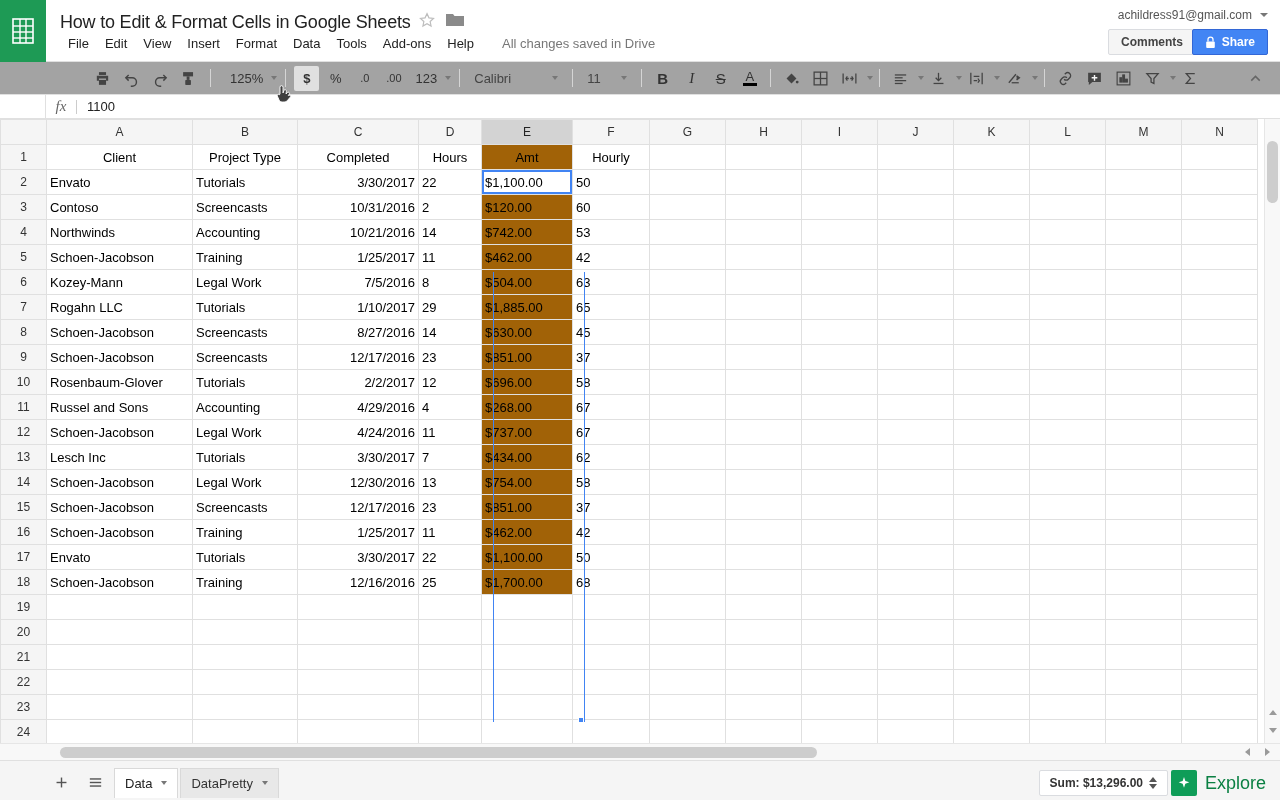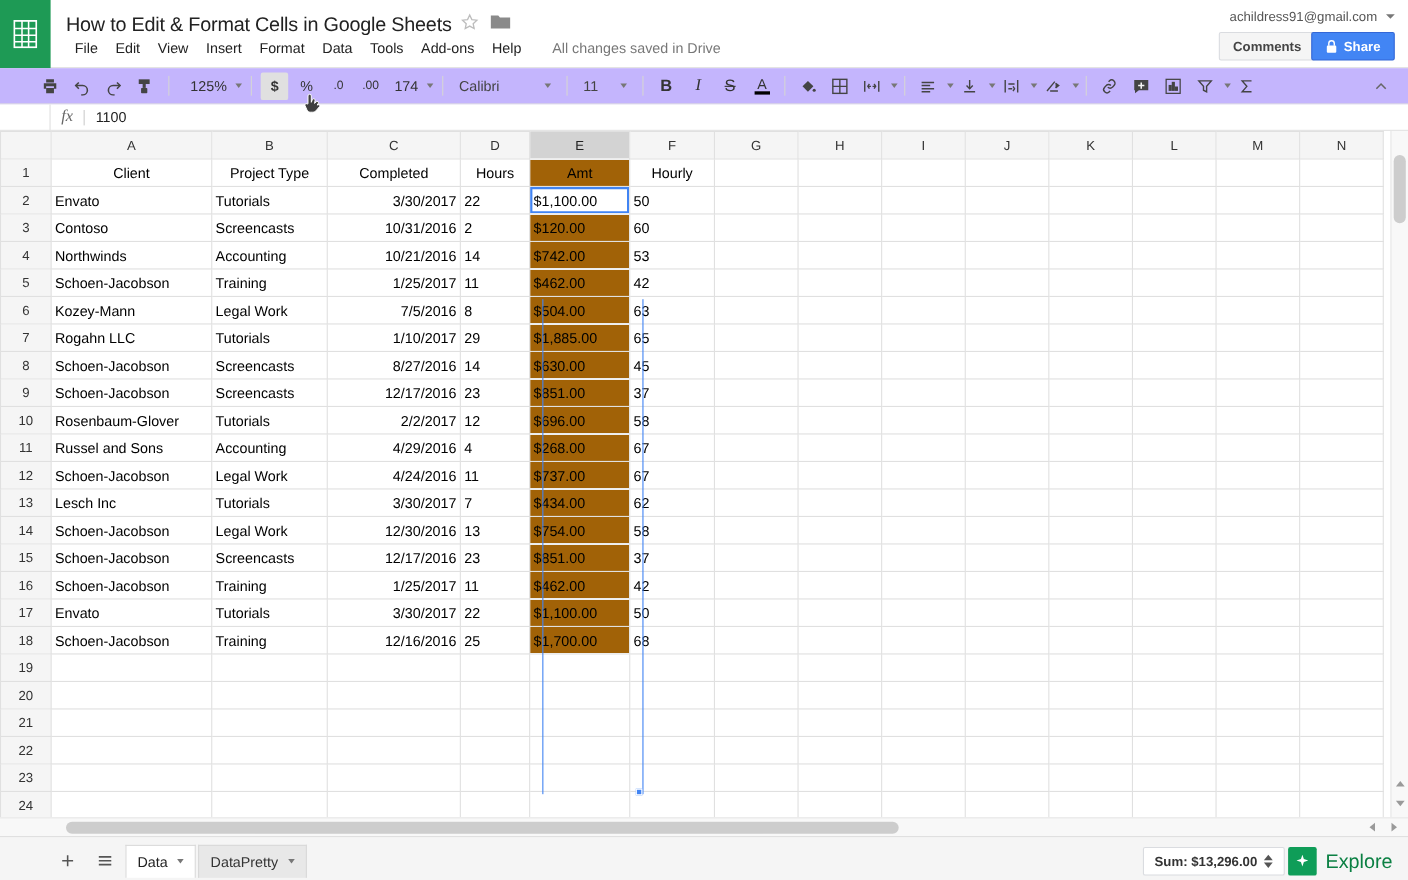--- a/index.html
+++ b/index.html
@@ -89,24 +89,24 @@
     font-size: 12px; font-weight: bold; color: #fff;
     display: flex; align-items: center; gap: 6px;
     cursor: pointer;
   }
   #share-btn svg { display: block; }
 
   
   #toolbar {
     position: relative;
     height: 33px;
-    background: #c4b5fd;
+    background: #a3a3a3;
     border-bottom: 1px solid #e0e0e0;
     display: flex; align-items: center;
-    padding-left: 31px;
+    padding-left: 88px;
   }
   .tb {
     height: 25px; min-width: 25px;
     display: flex; align-items: center; justify-content: center;
     margin: 0 2px;
     border-radius: 2px;
     cursor: pointer;
     color: #444;
     font-size: 13px;
   }
@@ -450,21 +450,21 @@
   <div class="tb">
     <span class="tb-text">%</span>
   </div>
   <div class="tb">
     <span class="tb-text" style="font-size:11px;">.0</span>
   </div>
   <div class="tb">
     <span class="tb-text" style="font-size:11px;">.00</span>
   </div>
   <div class="tb">
-    <span class="tb-text">174</span>
+    <span class="tb-text">123</span>
     <span class="caret"></span>
   </div>
 
   <div class="tbsep"></div>
 
   <div class="tb" id="fontsel">
     <span>Calibri</span>
     <span class="caret"></span>
   </div>
 

